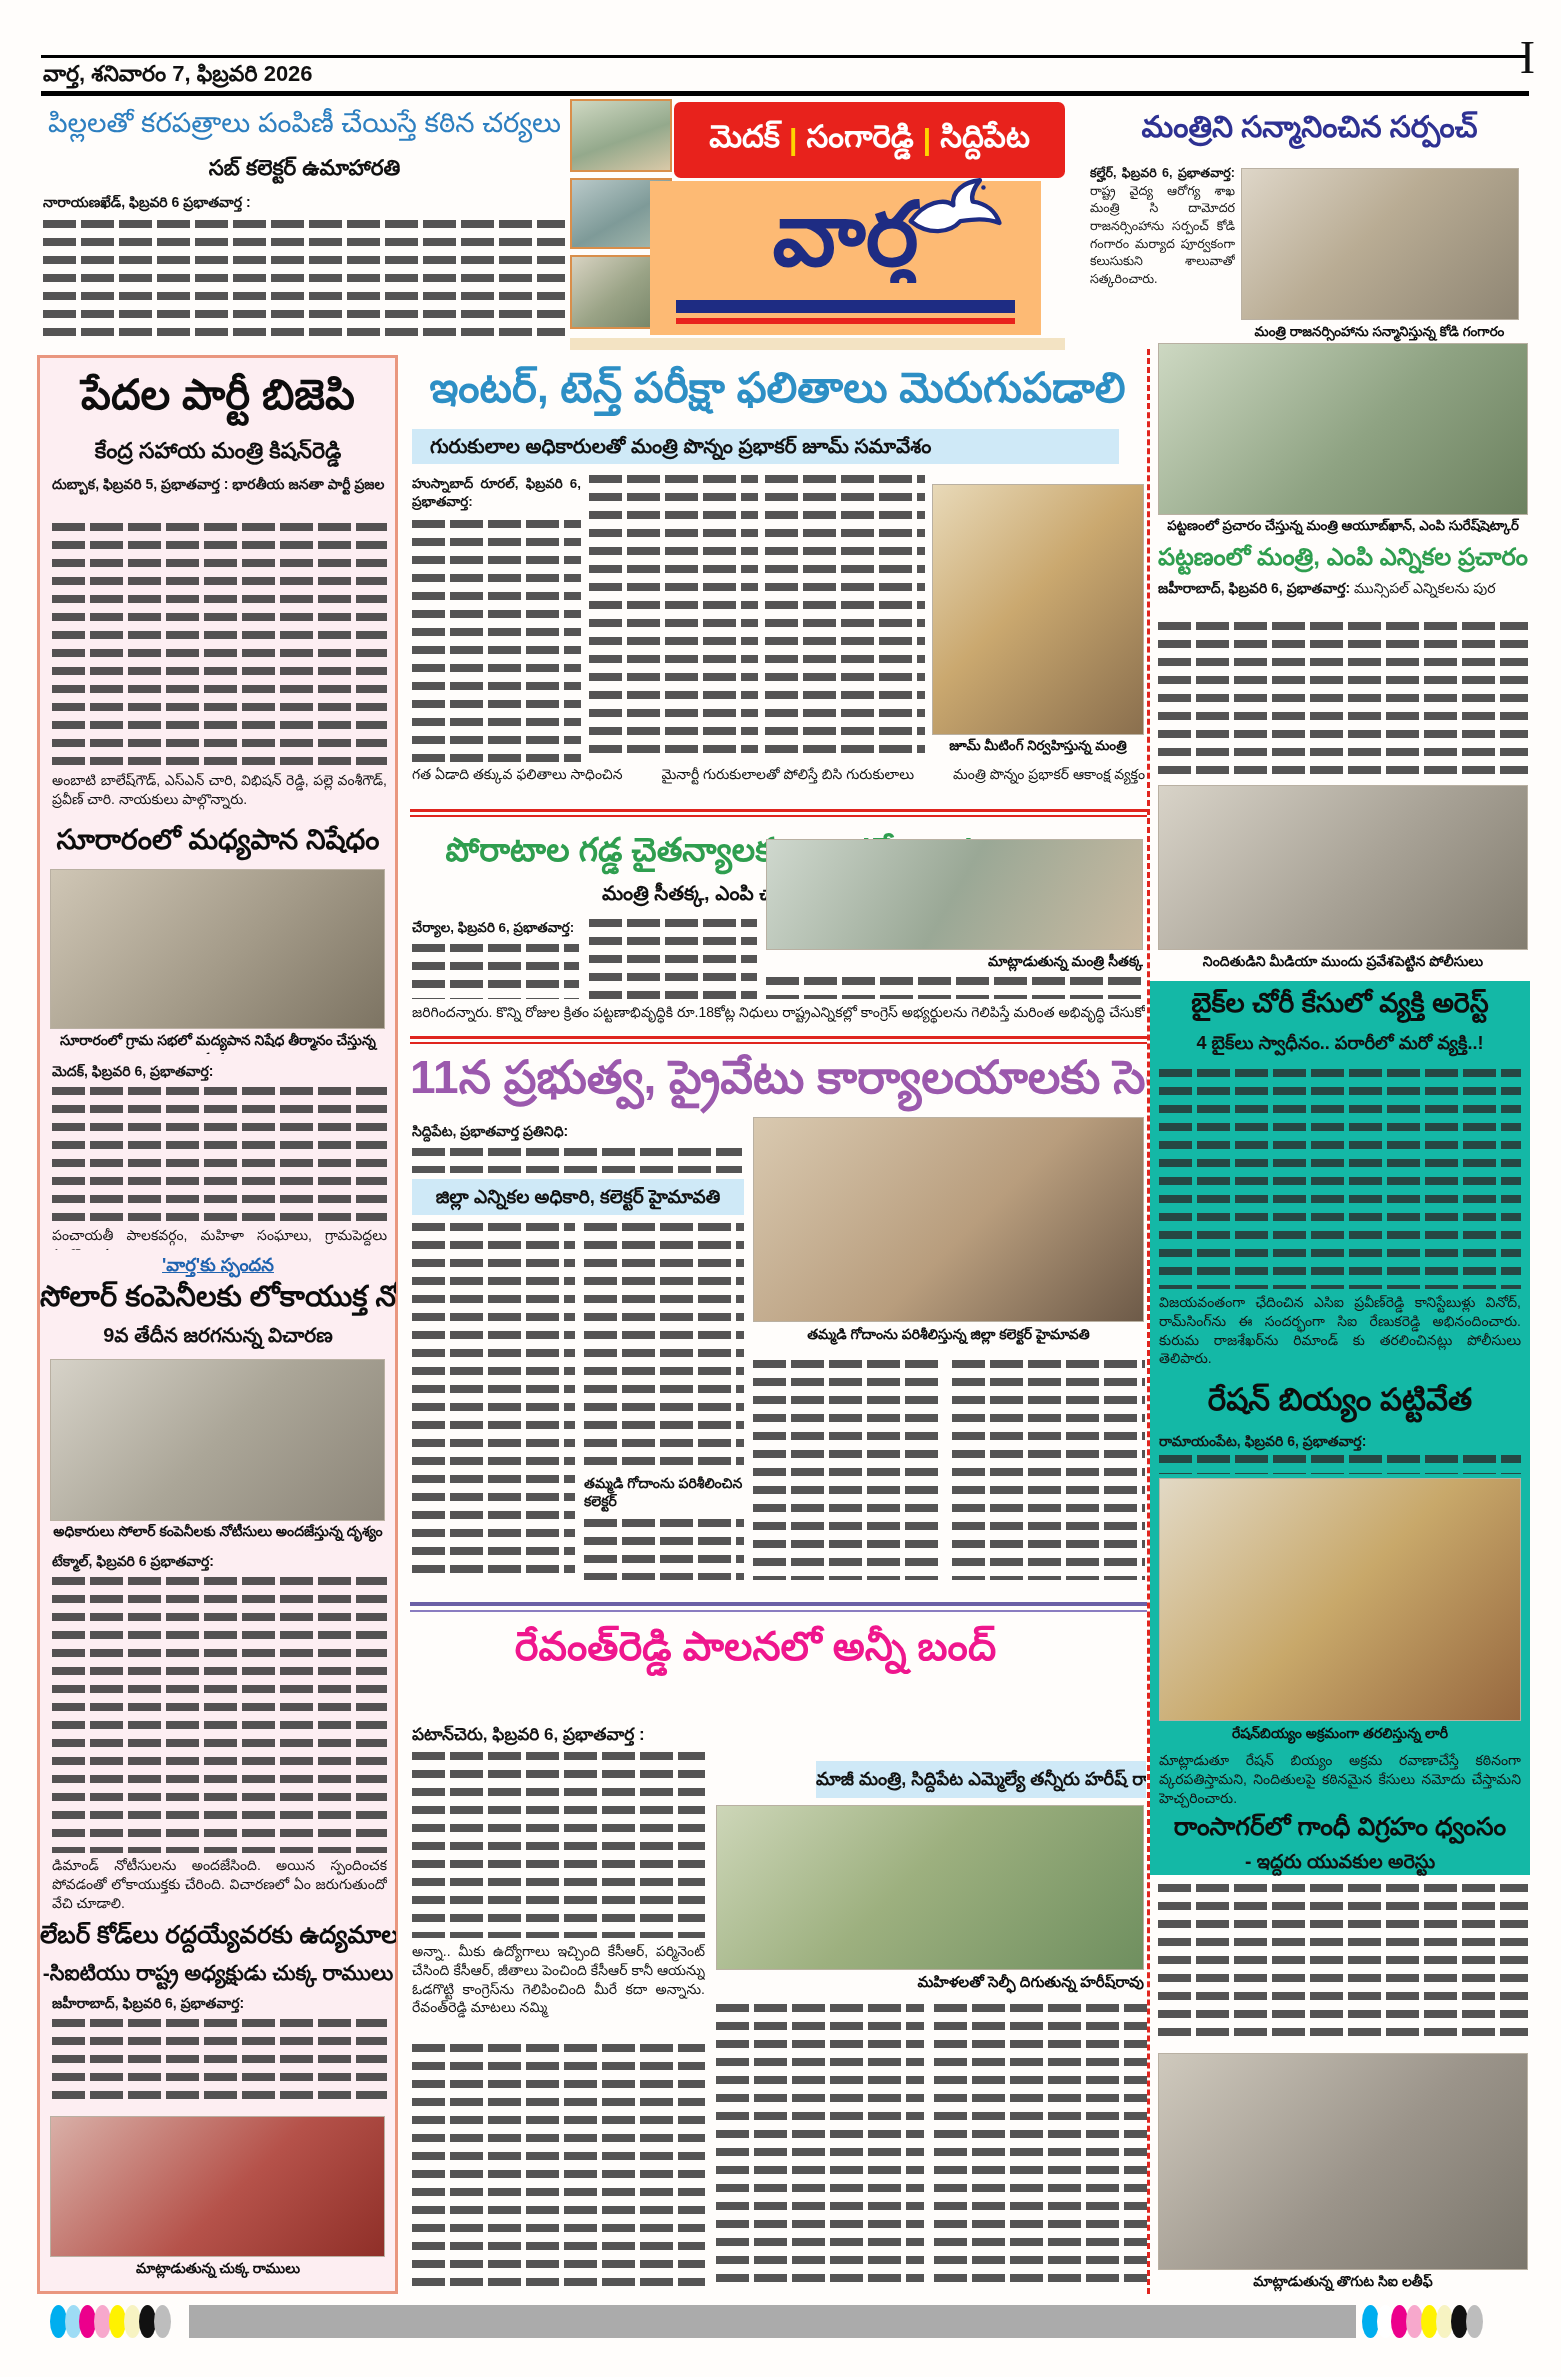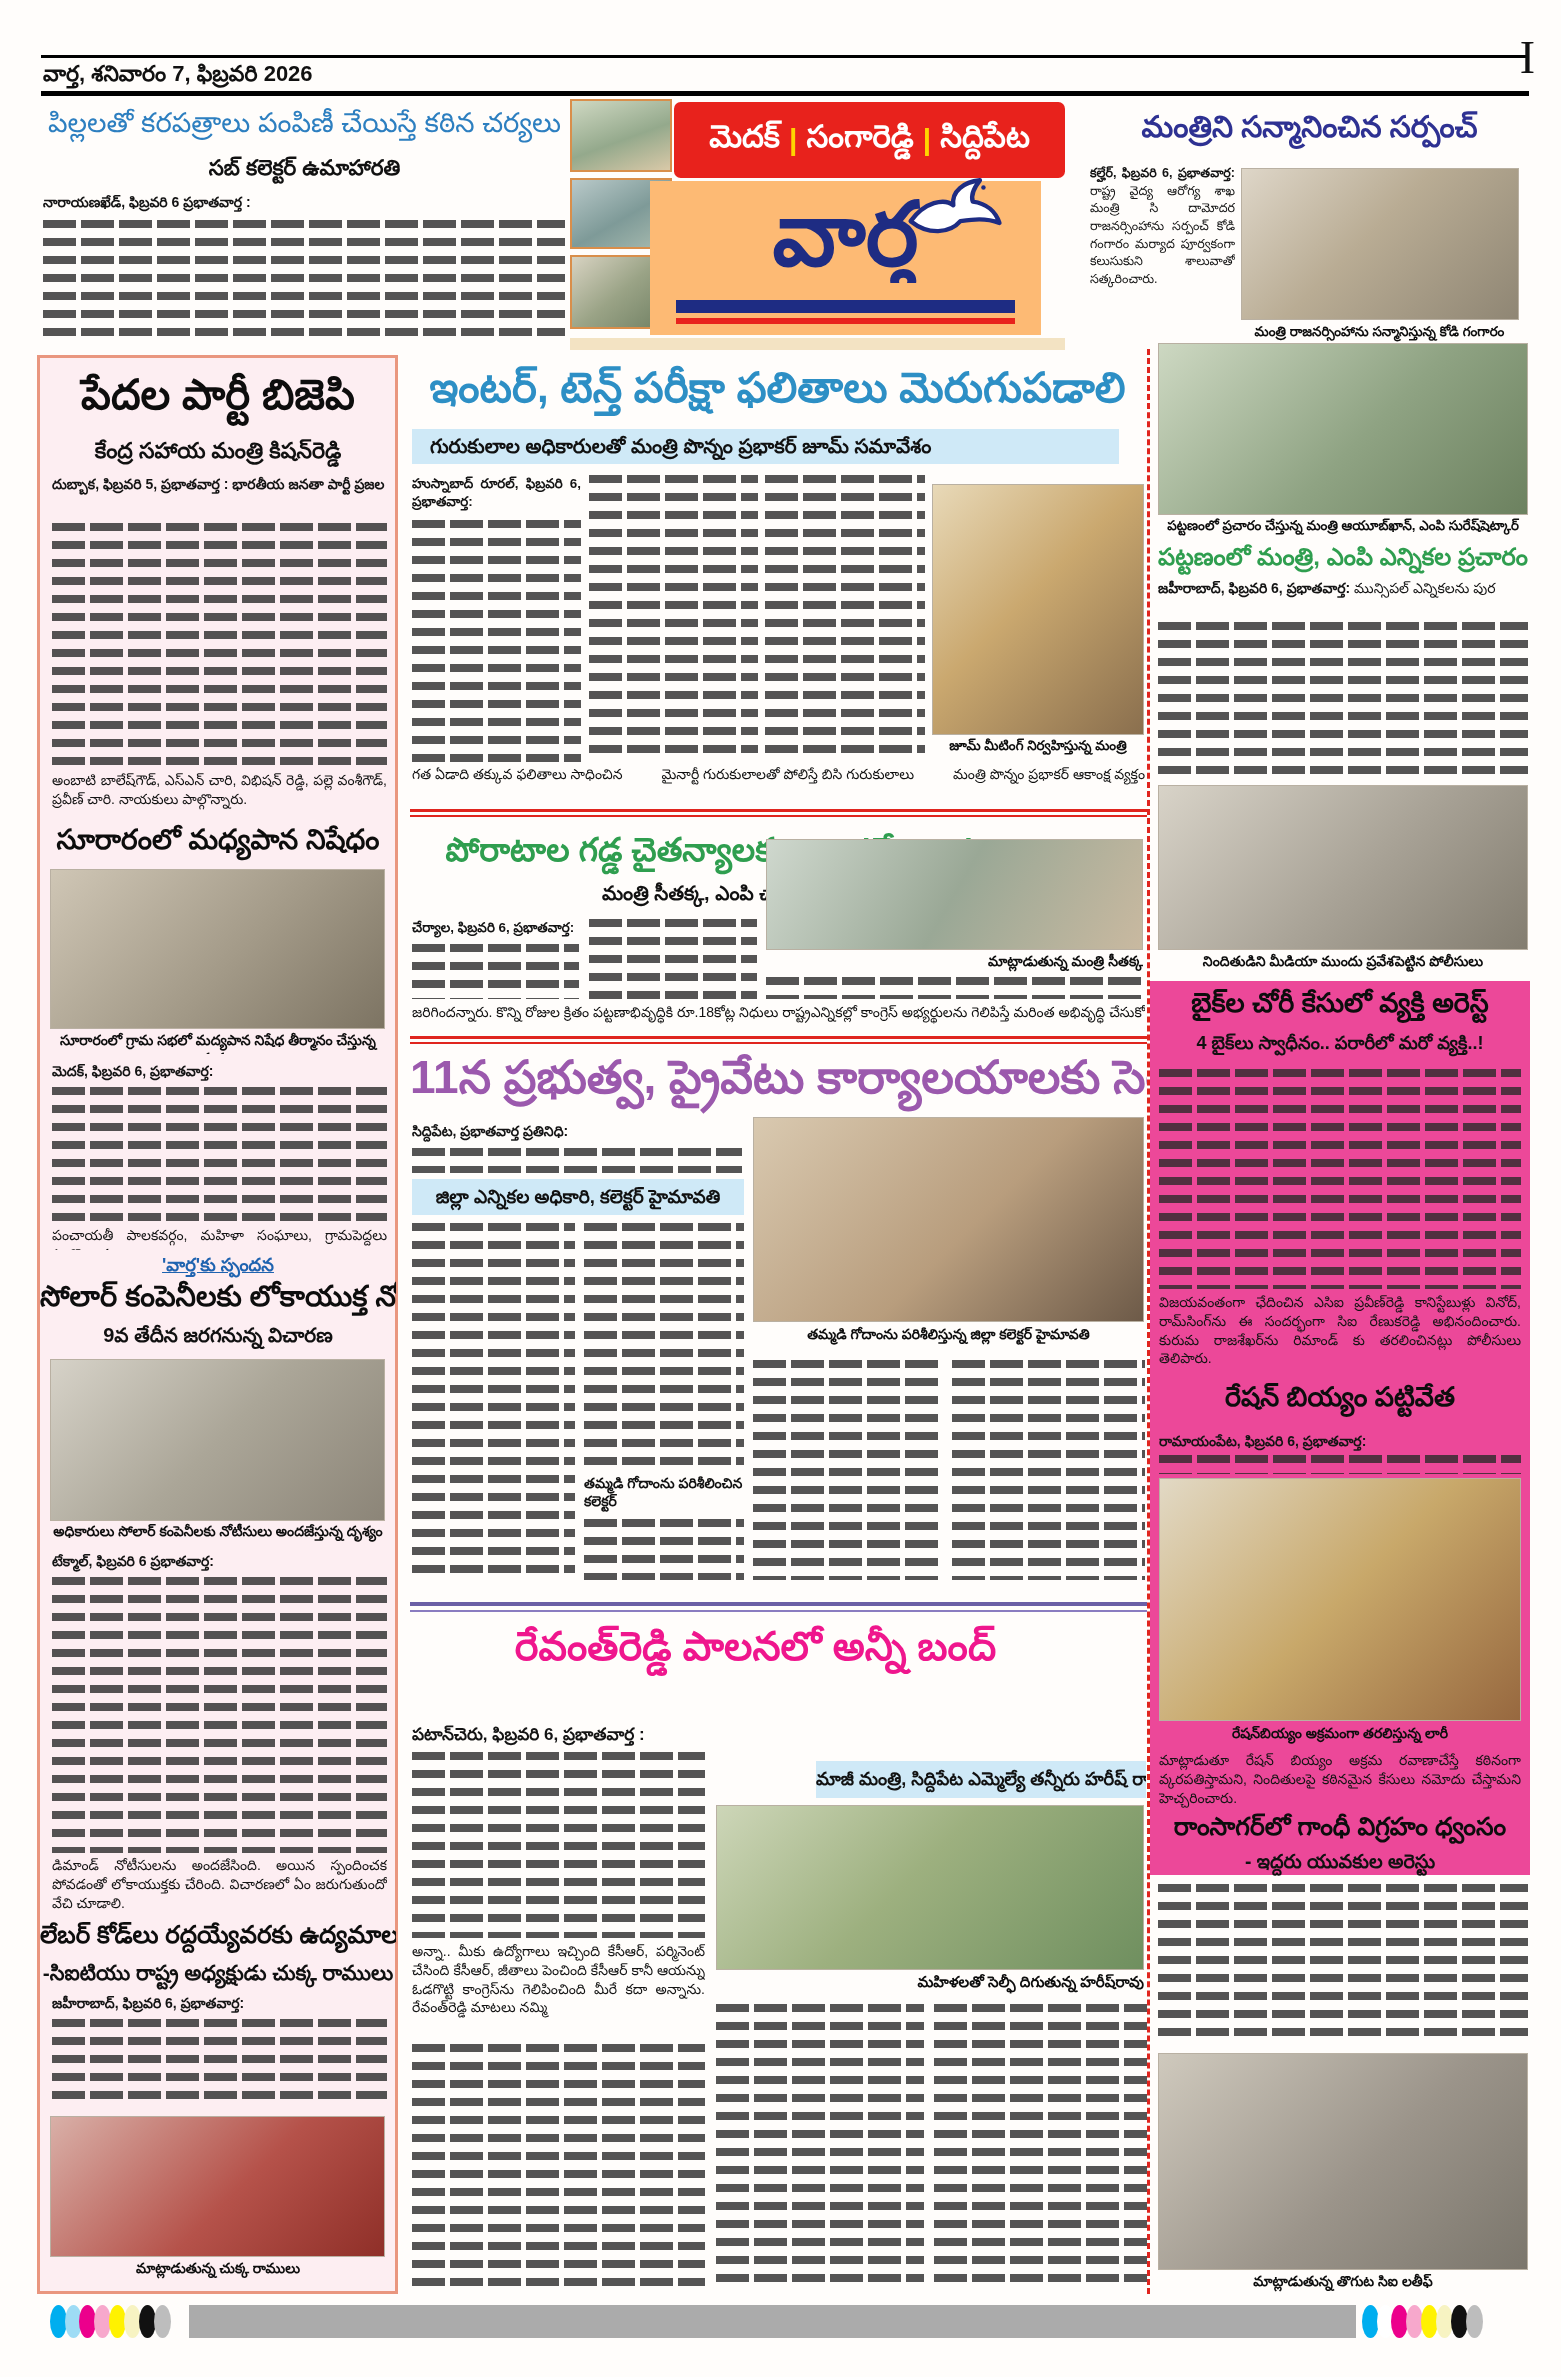--- a/index.html
+++ b/index.html
@@ -20,21 +20,21 @@
   .bodytext{font-size:14px;line-height:1.34;text-align:justify;color:#141414}
   .dl{font-weight:bold}
   .sim{background-image:repeating-linear-gradient(to bottom,#2b2b2b 0 8.2px,rgba(0,0,0,0) 8.2px 18px);
        -webkit-mask-image:repeating-linear-gradient(to right,#000 0 33px,rgba(0,0,0,0) 33px 38px);
        mask-image:repeating-linear-gradient(to right,#000 0 33px,rgba(0,0,0,0) 33px 38px);
        opacity:.8}
   .ph{border:0.7px solid #b9b0a2}
   .rule-red{border-top:3.7px solid #e0251e;border-bottom:2.2px solid #e0251e;height:8.2px}
   .rule-purple{border-top:4.5px solid #6b5fa5;border-bottom:2.2px solid #8a7cc0;height:9.6px}
   .bluebox{background:#cfe9f7}
-  .graybox{background:#ec4899}
+  .graybox{background:#14b8a6}
   .pinkbox{background:#fdeef2;border:3px solid #e9967f}
   .dot{display:inline-block;width:17px;height:33px;border-radius:50%;margin-left:-2.2px}
   .nowrap{white-space:nowrap;overflow:hidden}
   .clip{overflow:hidden}
 </style>
 </head>
 <body>
 
 <div id="page">
 
@@ -205,21 +205,21 @@
 
   <div class="abs ph" style="left:1158px;top:785px;width:370px;height:165px;background:linear-gradient(135deg,#d8d3c8,#a8a296 55%,#837d70)"></div>
   <div class="abs cap ctr clip" style="left:1158px;top:953px;width:370px;height:22px">నిందితుడిని మీడియా ముందు ప్రవేశపెట్టిన పోలీసులు</div>
 
   <div class="abs graybox" style="left:1150px;top:981px;width:380px;height:894px">
     <div class="abs hl-black ctr nowrap" style="left:0;top:7.4px;width:380px;font-size:27px">బైక్‌ల చోరీ కేసులో వ్యక్తి అరెస్ట్</div>
     <div class="abs b ctr nowrap" style="left:0;top:52px;width:380px;font-size:18px">4 బైక్‌లు స్వాధీనం.. పరారీలో మరో వ్యక్తి..!</div>
     <div class="abs sim" style="left:9px;top:88px;width:362px;height:220px"></div>
     <div class="abs bodytext clip" style="left:9px;top:312px;width:362px;height:79px">విజయవంతంగా ఛేదించిన ఎసిఐ ప్రవీణ్‌రెడ్డి కానిస్టేబుళ్లు వినోద్, రామ్‌సింగ్‌ను ఈ సందర్భంగా సిఐ రేణుకరెడ్డి అభినందించారు. కురుమ రాజశేఖర్‌ను రిమాండ్ కు తరలించినట్లు పోలీసులు తెలిపారు.</div>
 
-    <div class="abs hl-black ctr nowrap" style="left:0;top:401px;width:380px;font-size:27px">రేషన్ బియ్యం పట్టివేత</div>
+    <div class="abs hl-black ctr nowrap" style="left:0;top:401px;width:380px;font-size:31px">రేషన్ బియ్యం పట్టివేత</div>
     <div class="abs bodytext clip" style="left:9px;top:451px;width:362px;height:21px">
       <span class="dl">రామాయంపేట, ఫిబ్రవరి 6, ప్రభాతవార్త:</span>
     </div>
     <div class="abs sim" style="left:9px;top:474px;width:362px;height:19.3px"></div>
     <div class="abs ph" style="left:9px;top:497px;width:362px;height:243px;background:linear-gradient(135deg,#e2d9c5,#c8a86a 50%,#97683f)"></div>
     <div class="abs cap ctr clip" style="left:0;top:744px;width:380px;height:21px">రేషన్‌బియ్యం అక్రమంగా తరలిస్తున్న లారీ</div>
     <div class="abs bodytext clip" style="left:9px;top:770px;width:362px;height:58px">మాట్లాడుతూ రేషన్ బియ్యం అక్రమ రవాణాచేస్తే కఠినంగా వ్కరపతిస్తామని, నిందితులపై కఠినమైన కేసులు నమోదు చేస్తామని హెచ్చరించారు.</div>
 
     <div class="abs hl-black ctr nowrap" style="left:0;top:831px;width:380px;font-size:25px">రాంసాగర్‌లో గాంధీ విగ్రహం ధ్వంసం</div>
     <div class="abs b ctr nowrap" style="left:0;top:870px;width:380px;font-size:19.3px">- ఇద్దరు యువకుల అరెస్టు</div>

